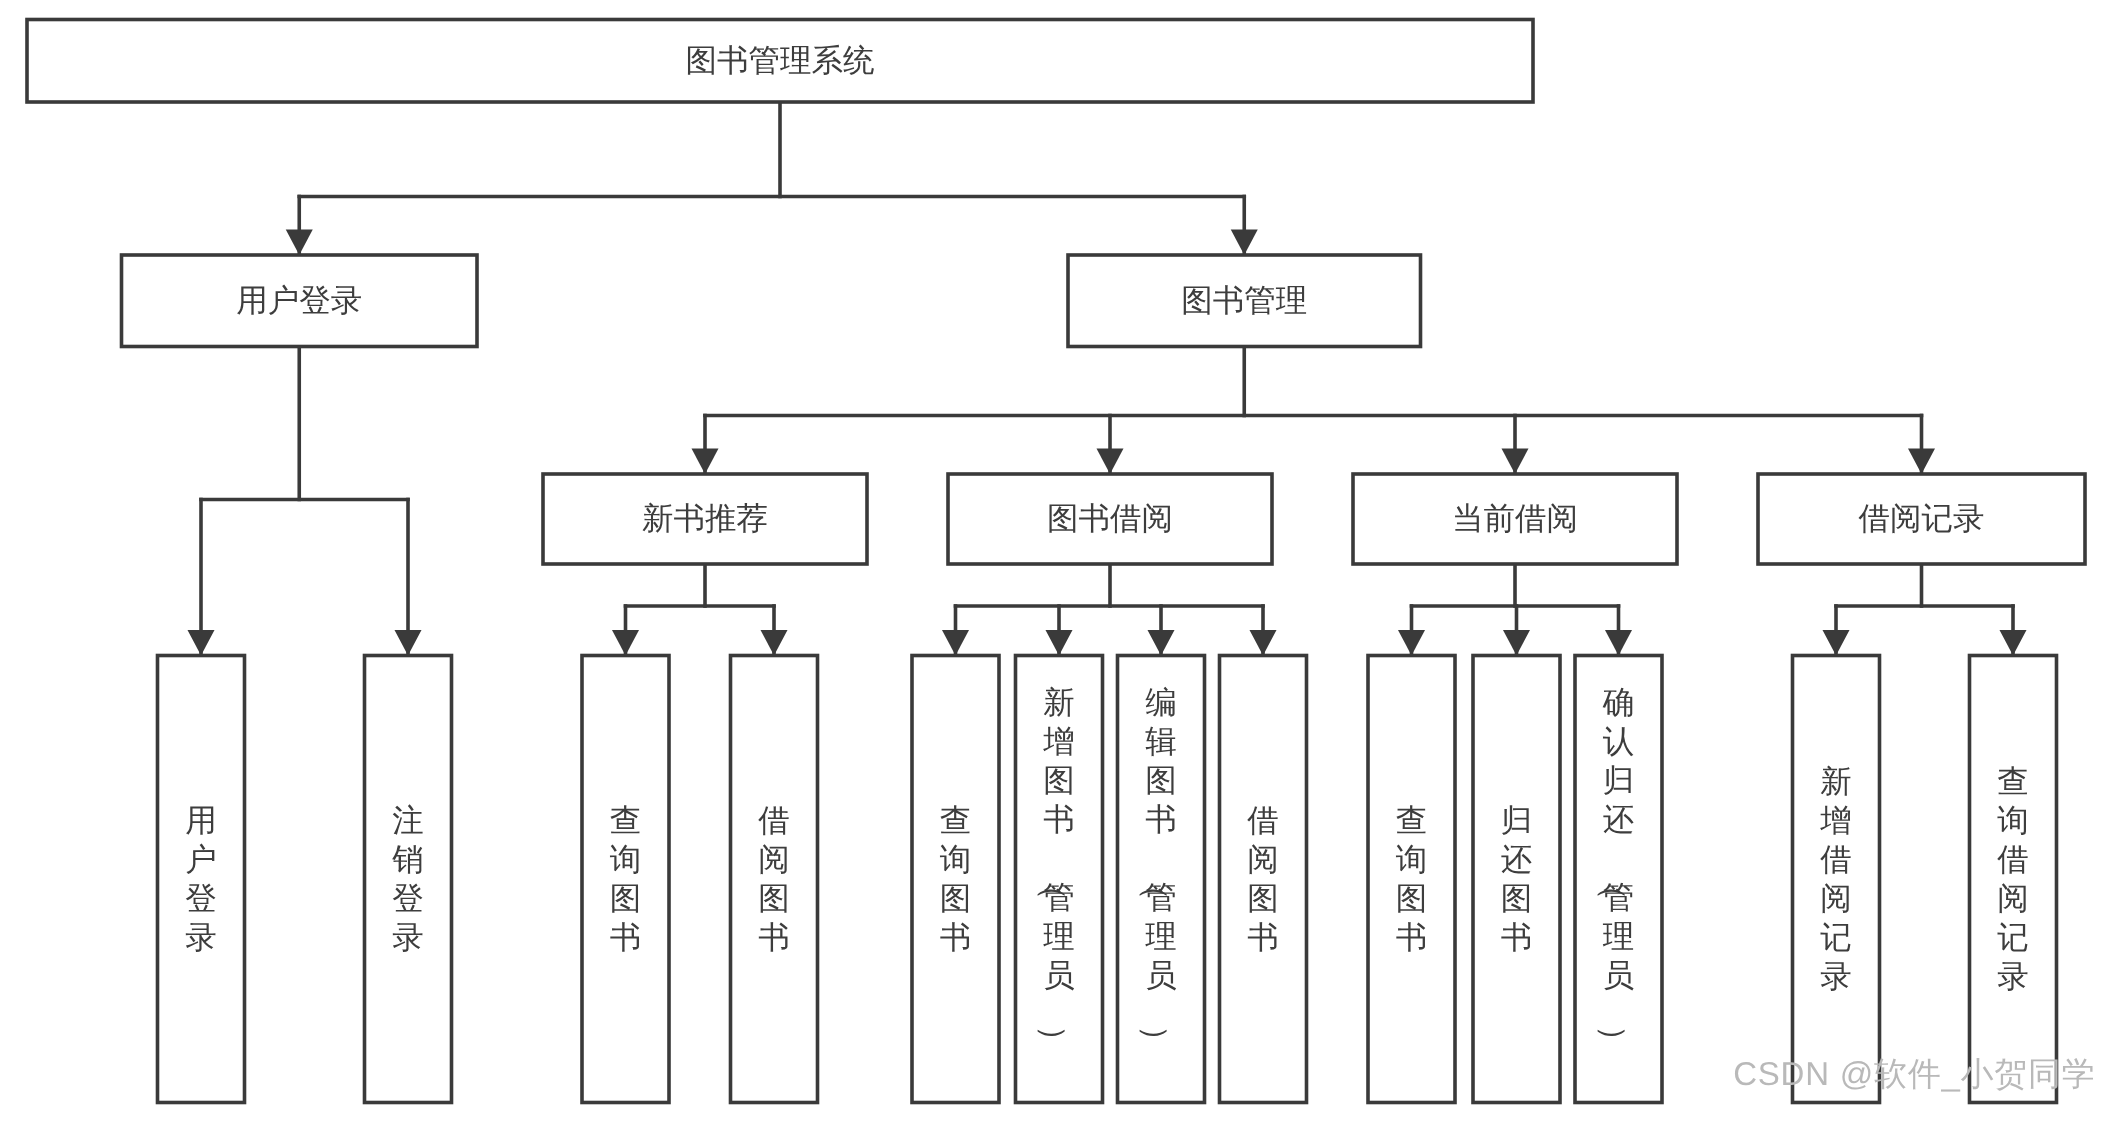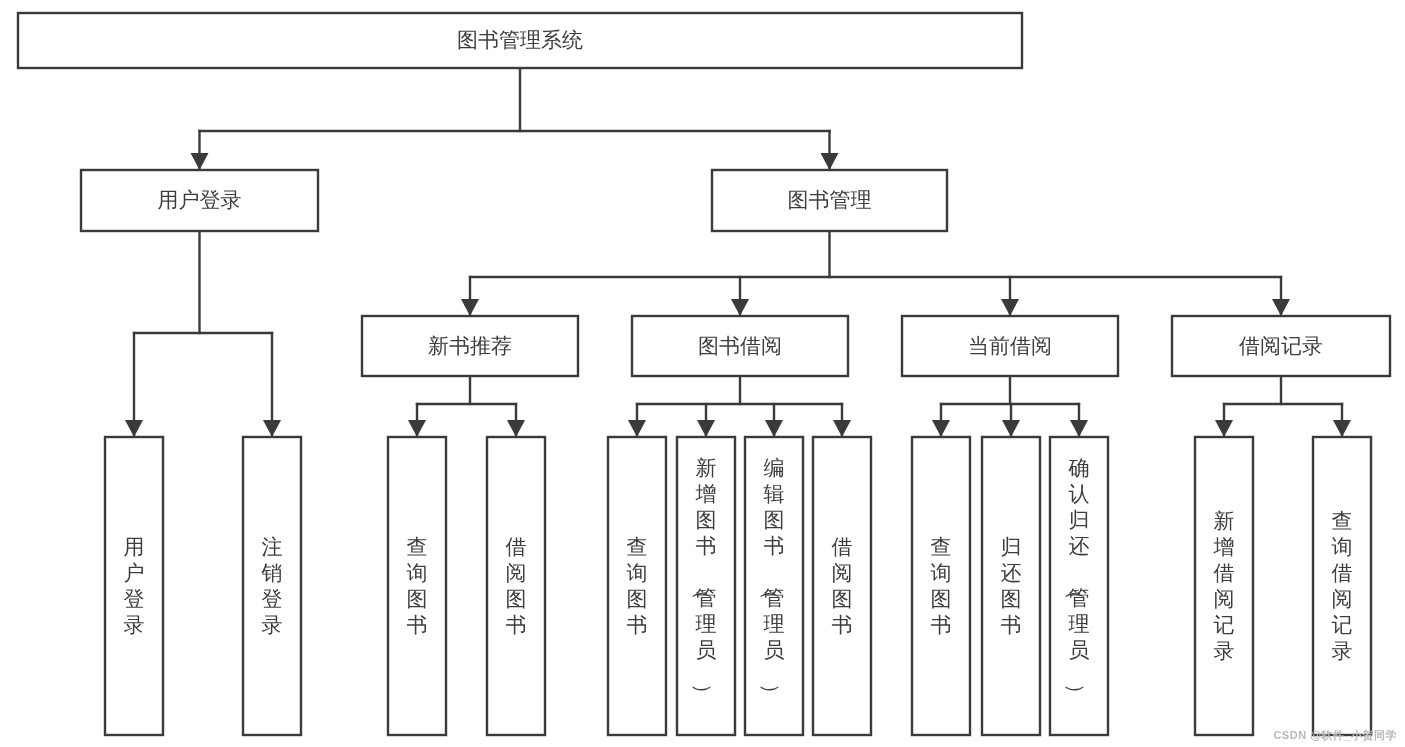--- a/index.html
+++ b/index.html
@@ -50,27 +50,26 @@
   }
   .node-label-v {
     font-family: "Liberation Sans", "DejaVu Sans", sans-serif;
     font-size: 21px;
     fill: #3d3d3d;
     text-anchor: middle;
   }
   .watermark {
     position: absolute;
     right: 8px;
-    bottom: 4px;
-    font-family: "Liberation Sans", "DejaVu Sans", sans-serif;
-    font-size: 11px;
+    bottom: 16px;
+    font-family: "Liberation Sans", "DejaVu Sans", sans-serif;
+    font-size: 22px;
     color: #b9b9b9;
     white-space: nowrap;
     letter-spacing: 0.5px;
-    font-weight: bold;
   }
 </style>
 </head>
 <body>
 
 <div id="diagram-root">
   <svg id="diagram-svg" viewBox="0 0 1405 747">
     <g id="connectors-layer">
         <line x1="520" y1="68" x2="520" y2="131" class="connector"></line>
         <line x1="199.5" y1="131" x2="829.5" y2="131" class="connector"></line>

